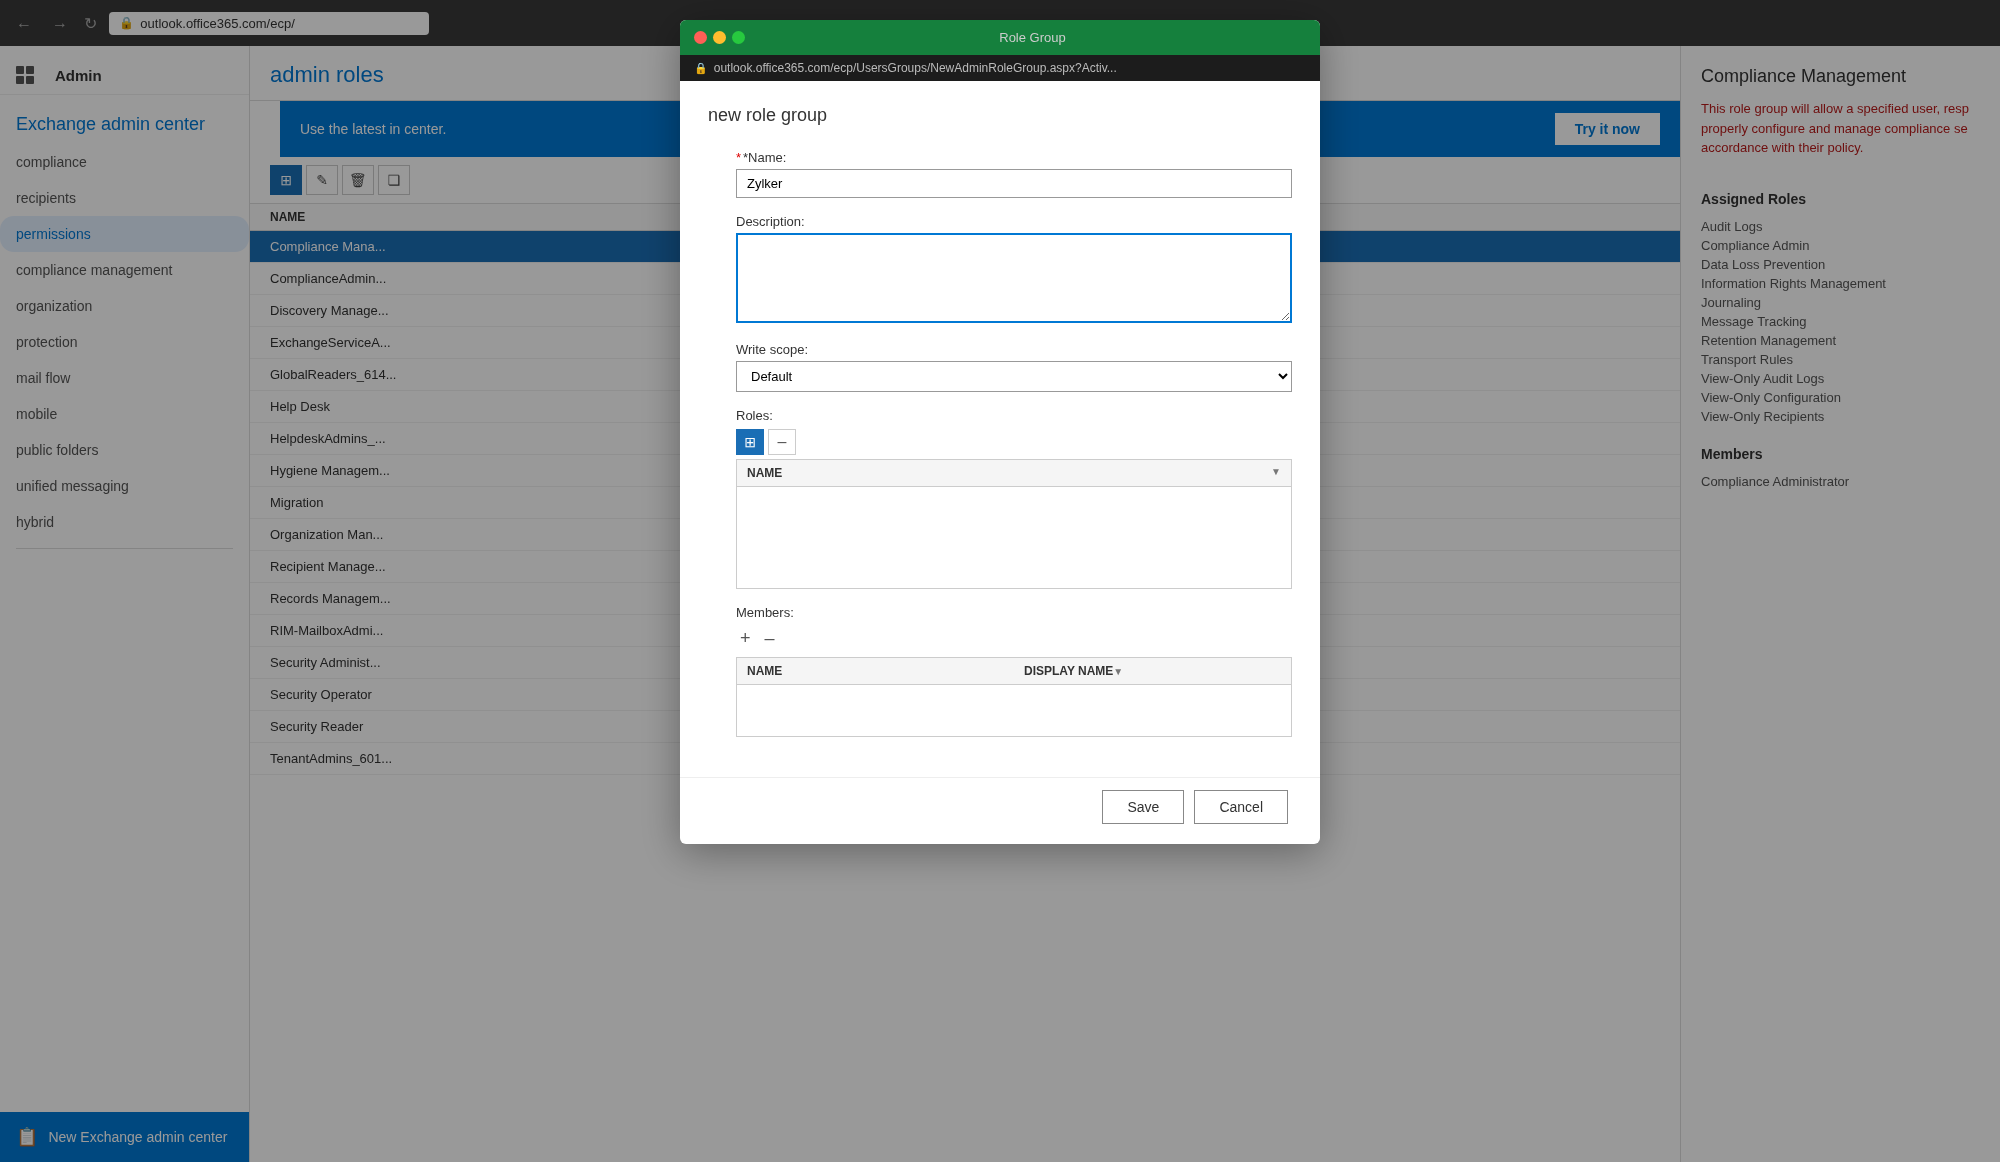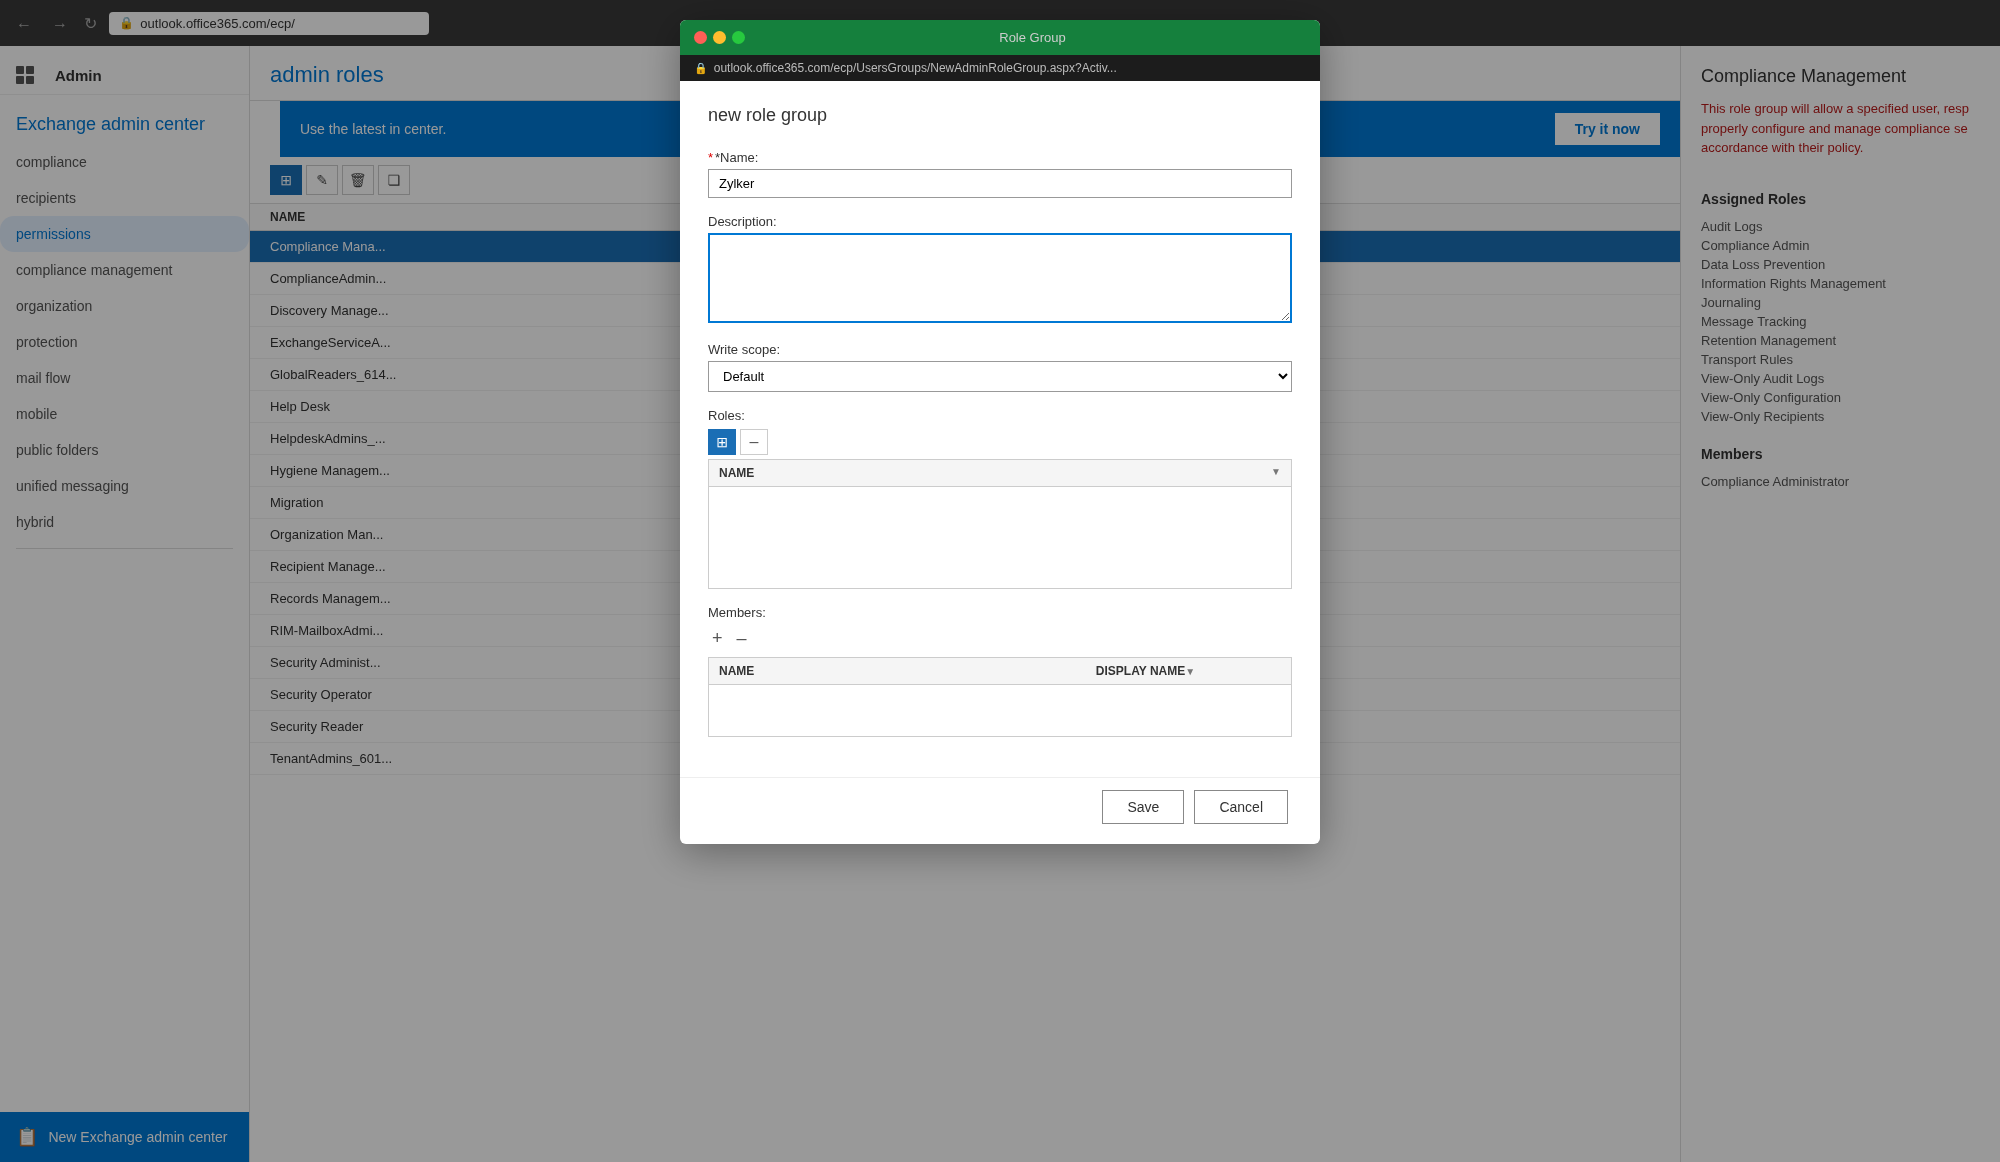--- a/index.html
+++ b/index.html
@@ -317,20 +317,21 @@
     }
     .modal-form-title {
       font-size: 18px;
       font-weight: 400;
       color: #333;
       margin-bottom: 24px;
     }
 
     .form-group {
       margin-bottom: 16px;
+      margin-left: 28px;
     }
     .form-label {
       display: block;
       font-size: 13px;
       color: #333;
       margin-bottom: 4px;
     }
     .form-label.required::before {
       content: '*';
       color: #d00;
@@ -483,21 +484,21 @@
     }
     .members-header-cell {
       padding: 6px 10px;
       font-size: 12px;
       font-weight: 600;
       color: #333;
       flex: 1;
     }
     .members-header-cell:last-child {
       display: flex;
-      justify-content: center;
+      justify-content: flex-start;
       align-items: center;
     }
   </style>
 </head>
 <body>
 
 <div class="browser-chrome">
   <button class="browser-nav-btn">←</button>
   <button class="browser-nav-btn">→</button>
   <button class="browser-reload-btn">↻</button>

